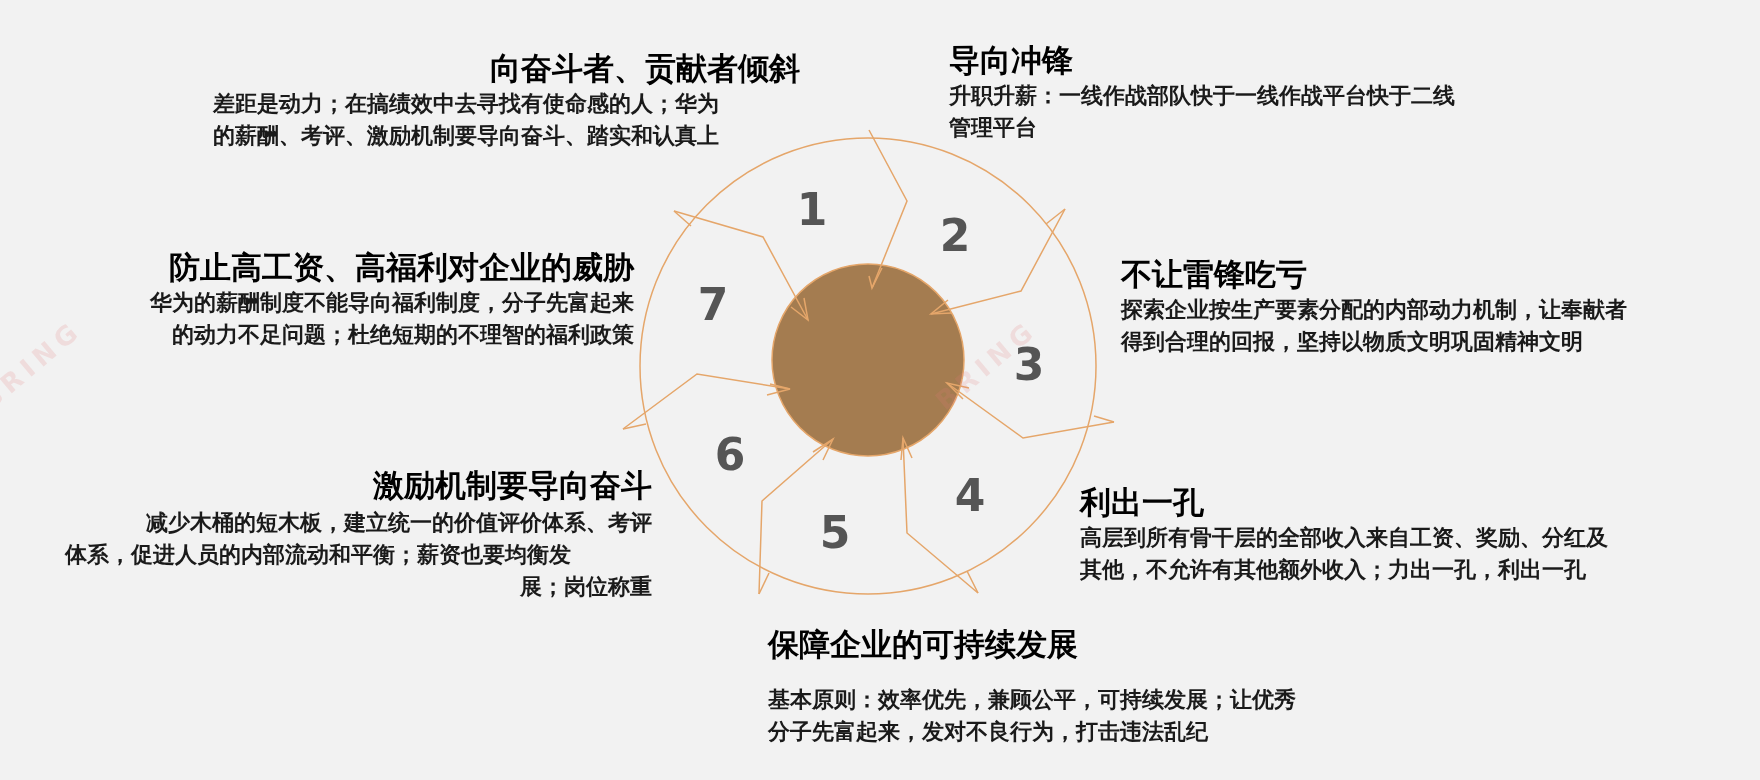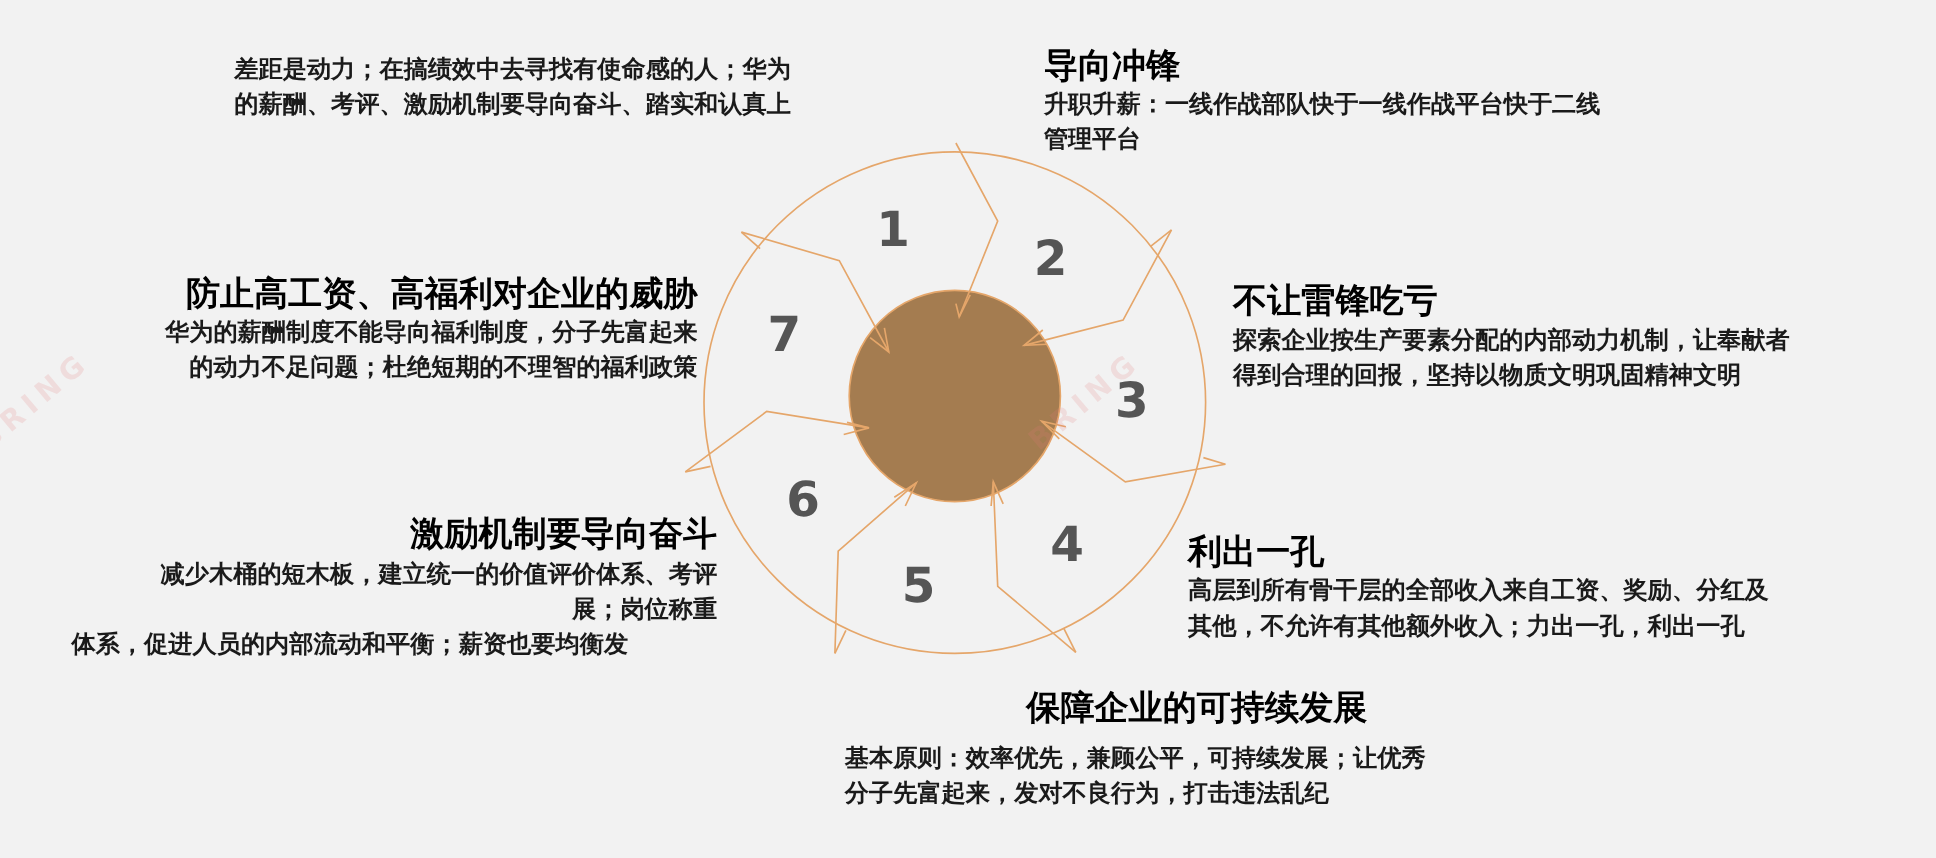--- a/index.html
+++ b/index.html
@@ -63,20 +63,21 @@
 
 <div class="num" style="left:812px; top:210px;">1</div>
 <div class="num" style="left:955px; top:236px;">2</div>
 <div class="num" style="left:1029px; top:365px;">3</div>
 <div class="num" style="left:970px; top:496px;">4</div>
 <div class="num" style="left:835px; top:533px;">5</div>
 <div class="num" style="left:730px; top:455px;">6</div>
 <div class="num" style="left:713px; top:305px;">7</div>
 
 <div class="block right" style="left:200px; top:48px; width:600px;">
+  <div class="title">向奋斗者、贡献者倾斜</div>
   <div class="desc" style="text-align:left; margin-left:13px;">差距是动力；在搞绩效中去寻找有使命感的人；华为</div>
   <div class="desc" style="text-align:left; margin-left:13px;">的薪酬、考评、激励机制要导向奋斗、踏实和认真上</div>
 </div>
 
 <div class="block" style="left:949px; top:40px; width:620px;">
   <div class="title">导向冲锋</div>
   <div class="desc">升职升薪：一线作战部队快于一线作战平台快于二线</div>
   <div class="desc">管理平台</div>
 </div>
 
@@ -88,27 +89,27 @@
 
 <div class="block" style="left:1121px; top:254px; width:620px;">
   <div class="title">不让雷锋吃亏</div>
   <div class="desc">探索企业按生产要素分配的内部动力机制，让奉献者</div>
   <div class="desc">得到合理的回报，坚持以物质文明巩固精神文明</div>
 </div>
 
 <div class="block right" style="left:52px; top:465px; width:600px;">
   <div class="title" style="margin-bottom:2px;">激励机制要导向奋斗</div>
   <div class="desc" style="text-align:right; ">减少木桶的短木板，建立统一的价值评价体系、考评</div>
+  <div class="desc" style="text-align:left; margin-left:13px;">体系，促进人员的内部流动和平衡；薪资也要均衡发</div>
   <div class="desc">展；岗位称重</div>
-  <div class="desc" style="text-align:left; margin-left:13px;">体系，促进人员的内部流动和平衡；薪资也要均衡发</div>
 </div>
 
 <div class="block" style="left:1080px; top:482px; width:660px;">
   <div class="title">利出一孔</div>
   <div class="desc">高层到所有骨干层的全部收入来自工资、奖励、分红及</div>
   <div class="desc">其他，不允许有其他额外收入；力出一孔，利出一孔</div>
 </div>
 
 <div class="block" style="left:768px; top:624px; width:640px;">
-  <div class="title" style="margin-bottom:10px;text-align:center;">保障企业的可持续发展</div>
+  <div class="title" style="margin-bottom:20px;">保障企业的可持续发展</div>
   <div class="desc">基本原则：效率优先，兼顾公平，可持续发展；让优秀</div>
   <div class="desc">分子先富起来，发对不良行为，打击违法乱纪</div>
 </div>
 
 </body></html>

